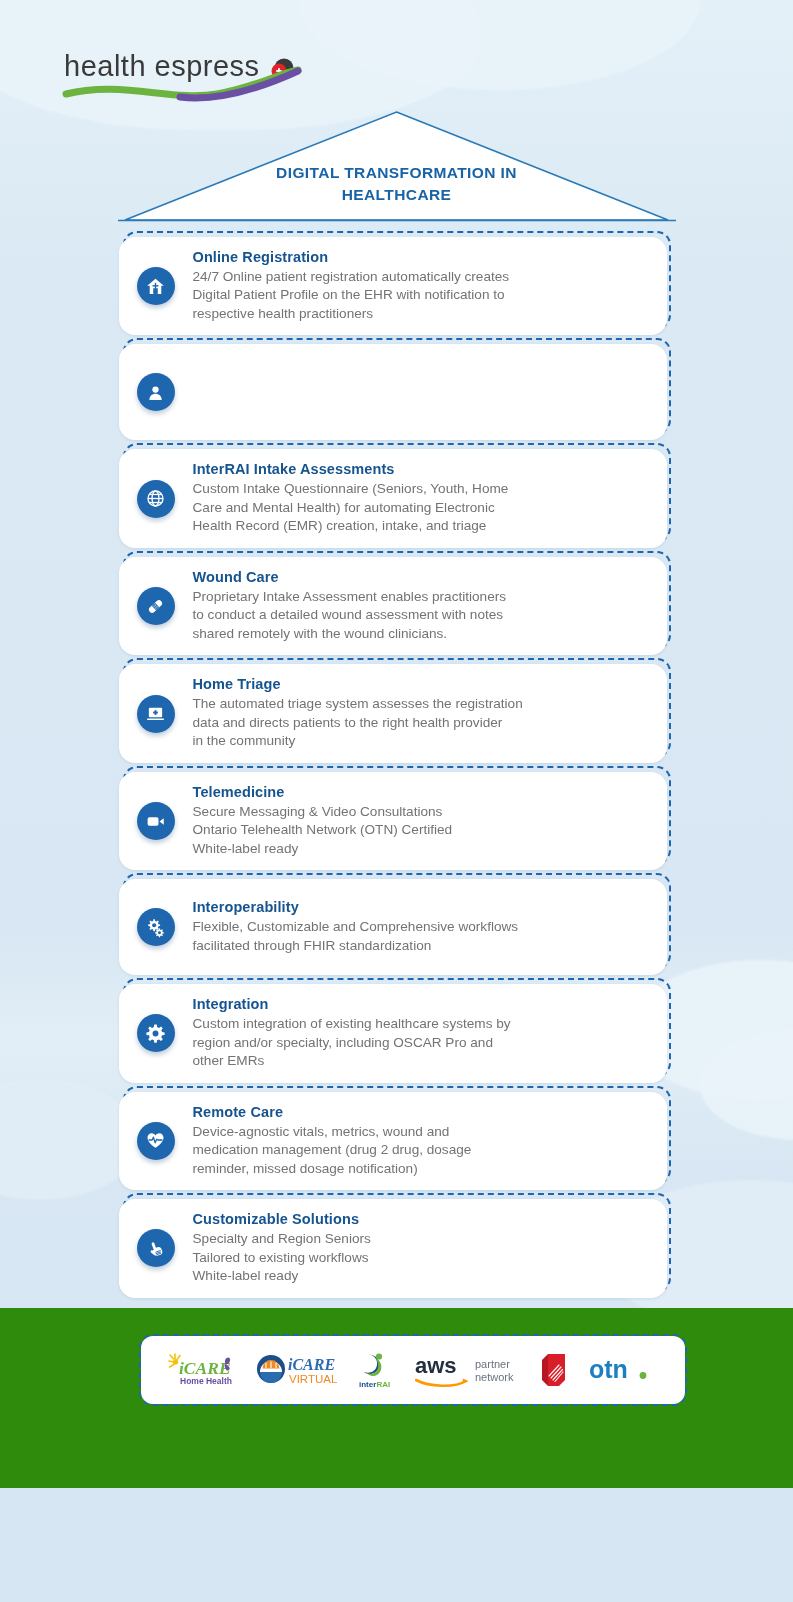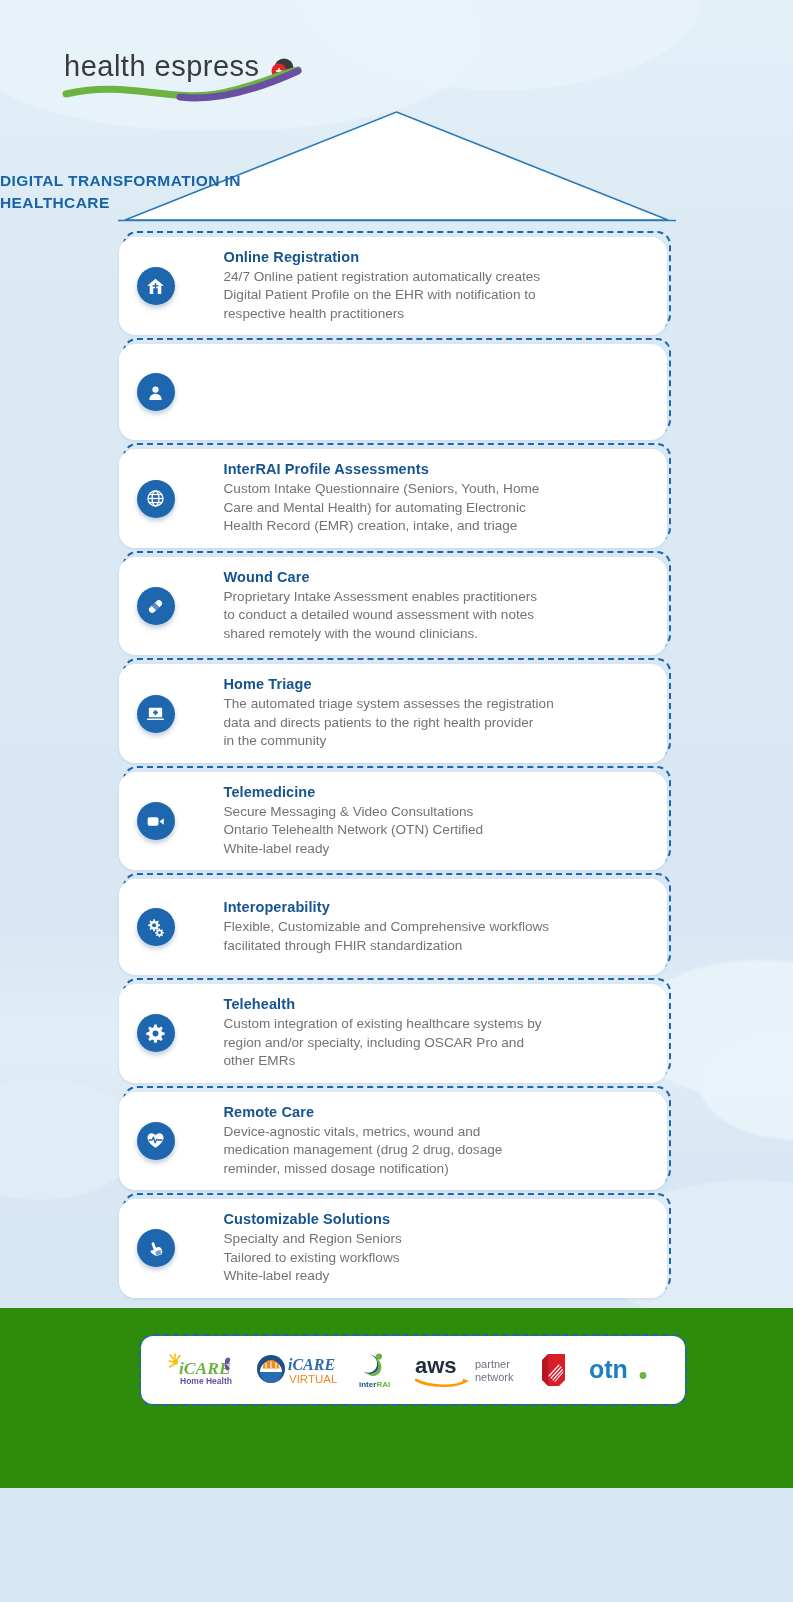--- a/index.html
+++ b/index.html
@@ -55,22 +55,22 @@
   .roof-wrap {
     position: relative;
     width: 793px;
     height: 121px;
     margin-top: 4px;
   }
   .roof-svg { display:block; width: 793px; height: 121px; }
   .roof-title {
     position: absolute;
     left: 0; right: 0;
-    top: 60px;
-    text-align: left;
+    top: 52px;
+    text-align: center;
     color: #1763a6;
     font-weight: bold;
     font-size: 15.5px;
     letter-spacing: .4px;
     line-height: 1.42;
     text-transform: uppercase;
   }
 
   
   .cards { padding: 0 0 0 0; }
@@ -108,21 +108,21 @@
     border-radius: 50%;
     background: #1e66ae;
     display: flex;
     align-items: center;
     justify-content: center;
     margin-right: 18px;
     box-shadow: 0 3px 5px rgba(20,70,120,.28);
   }
   .icon-circle svg { width: 21px; height: 21px; display:block; }
 
-  .card-text { flex: 1 1 auto; margin-left: 31px; }
+  .card-text { flex: 1 1 auto; }
   .card-title {
     color: #16548f;
     font-weight: bold;
     font-size: 14.5px;
     margin-bottom: 3px;
     letter-spacing: .1px;
   }
   .card-body {
     color: #737373;
     font-size: 13.6px;
@@ -246,21 +246,21 @@
         <div class="icon-circle">
           <svg viewBox="0 0 24 24" fill="none" stroke="#ffffff" stroke-width="1.5">
             <circle cx="12" cy="12" r="8.6"></circle>
             <ellipse cx="12" cy="12" rx="3.9" ry="8.6"></ellipse>
             <line x1="3.4" y1="12" x2="20.6" y2="12"></line>
             <line x1="4.8" y1="7.4" x2="19.2" y2="7.4"></line>
             <line x1="4.8" y1="16.6" x2="19.2" y2="16.6"></line>
           </svg>
         </div>
         <div class="card-text">
-          <div class="card-title">InterRAI Profile Assessments</div>
+          <div class="card-title">InterRAI Intake Assessments</div>
           <div class="card-body">Custom Intake Questionnaire (Seniors, Youth, Home
 Care and Mental Health) for automating Electronic
 Health Record (EMR) creation, intake, and triage</div>
         </div>
       </div>
     </div>
 
     <div class="card">
       <div class="card-dash"></div>
       <div class="card-inner">
@@ -349,21 +349,21 @@
     <div class="card">
       <div class="card-dash"></div>
       <div class="card-inner">
         <div class="icon-circle">
           <svg viewBox="0 0 24 24" fill="none">
             <path d="M10.6 1.8 l2.8 0 .45 2.9 2.1 .88 2.4-1.7 1.98 1.98 -1.7 2.4 .88 2.1 2.9 .45 0 2.8 -2.9 .45 -.88 2.1 1.7 2.4 -1.98 1.98 -2.4-1.7 -2.1 .88 -.45 2.9 -2.8 0 -.45-2.9 -2.1-.88 -2.4 1.7 -1.98-1.98 1.7-2.4 -.88-2.1 -2.9-.45 0-2.8 2.9-.45 .88-2.1 -1.7-2.4 1.98-1.98 2.4 1.7 2.1-.88 z" fill="#ffffff"></path>
             <circle cx="12" cy="12" r="3.35" fill="#1e66ae"></circle>
           </svg>
         </div>
         <div class="card-text">
-          <div class="card-title">Telehealth</div>
+          <div class="card-title">Integration</div>
           <div class="card-body">Custom integration of existing healthcare systems by
 region and/or specialty, including OSCAR Pro and
 other EMRs</div>
         </div>
       </div>
     </div>
 
     <div class="card">
       <div class="card-dash"></div>
       <div class="card-inner">

